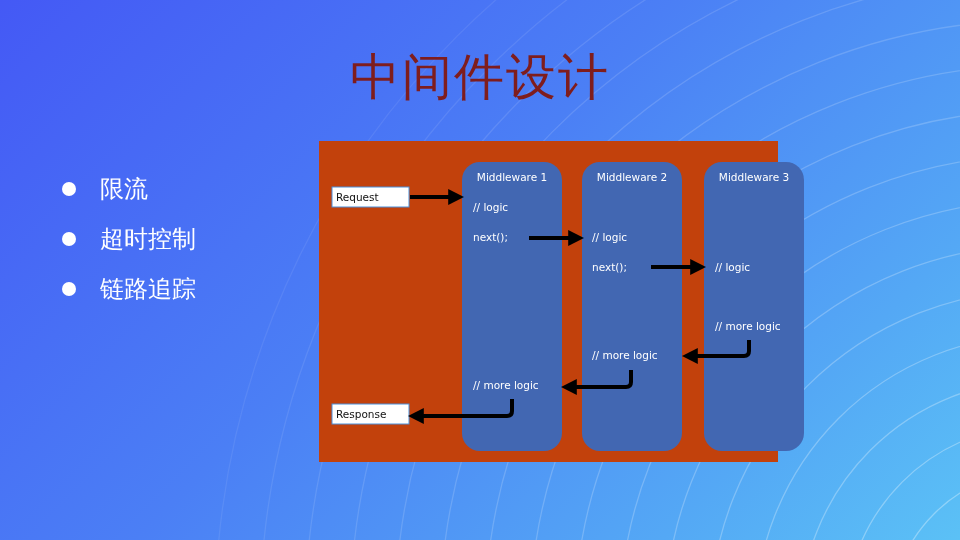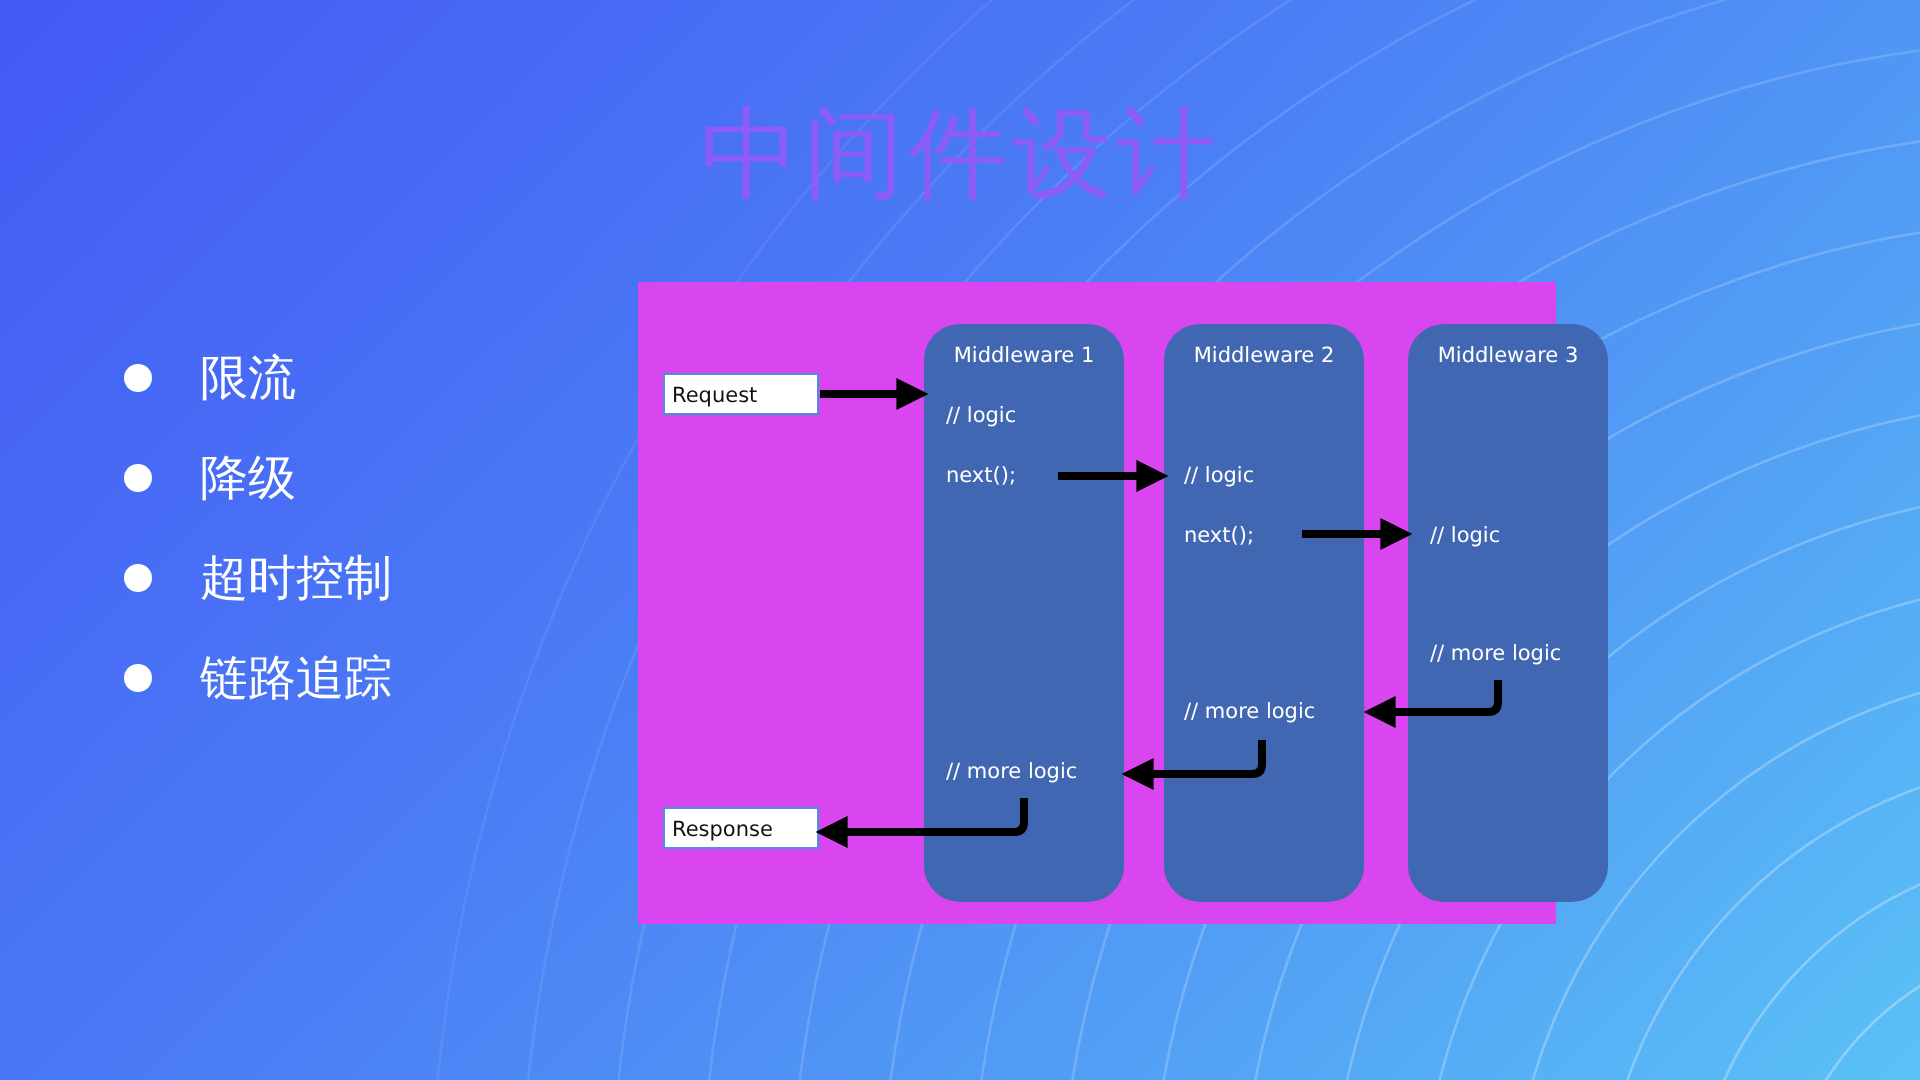--- a/index.html
+++ b/index.html
@@ -4,29 +4,29 @@
 <style>
   html, body { margin: 0; padding: 0; }
   body {
     width: 960px; height: 540px; overflow: hidden; position: relative;
     font-family: "DejaVu Sans", "Liberation Sans", sans-serif;
     background: linear-gradient(135deg, #4459f5 0%, #4b7ff5 45%, #54a8f5 80%, #5bc1f6 100%);
   }
   #bg-arcs { position: absolute; left: 0; top: 0; width: 960px; height: 540px; pointer-events: none; }
   .title {
     position: absolute; left: 0; top: 42px; width: 960px; text-align: center;
-    color: #8b5cf6; font-size: 50px; letter-spacing: 2px; line-height: 70px;
+    color: #7f1d1d; font-size: 50px; letter-spacing: 2px; line-height: 70px;
   }
   .bullets { position: absolute; left: 62px; top: 164px; margin: 0; padding: 0; list-style: none; }
   .bullets li { display: flex; align-items: center; height: 50px; }
   .bullets .dot { width: 14px; height: 14px; border-radius: 50%; background: #ffffff; margin-right: 24px; }
   .bullets .txt { color: #ffffff; font-size: 24px; line-height: 30px; }
   .panel {
     position: absolute; left: 319px; top: 141px; width: 459px; height: 321px;
-    background: #d946ef;
+    background: #c2410c;
   }
   .panel svg { position: absolute; left: 0; top: 0; }
   .mw-text { font-family: "DejaVu Sans", "Liberation Sans", sans-serif; font-size: 10.5px; fill: #ffffff; }
   .io-text { font-family: "DejaVu Sans", "Liberation Sans", sans-serif; font-size: 10.5px; fill: #111111; }
 </style>
 </head>
 <body>
 
 <svg id="bg-arcs" width="960" height="540">
     <circle cx="1040" cy="620" r="150" fill="none" stroke="rgba(255,255,255,0.320)" stroke-width="1.3"></circle>
@@ -46,24 +46,20 @@
     <circle cx="1040" cy="620" r="780" fill="none" stroke="rgba(255,255,255,0.096)" stroke-width="1.3"></circle>
     <circle cx="1040" cy="620" r="825" fill="none" stroke="rgba(255,255,255,0.080)" stroke-width="1.3"></circle>
   </svg>
 
 <div class="title">中间件设计</div>
 
 <ul class="bullets">
   <li>
       <span class="dot"></span>
       <span class="txt">限流</span>
-    </li>
-  <li>
-      <span class="dot"></span>
-      <span class="txt">降级</span>
     </li>
   <li>
       <span class="dot"></span>
       <span class="txt">超时控制</span>
     </li>
   <li>
       <span class="dot"></span>
       <span class="txt">链路追踪</span>
     </li>
 </ul>

